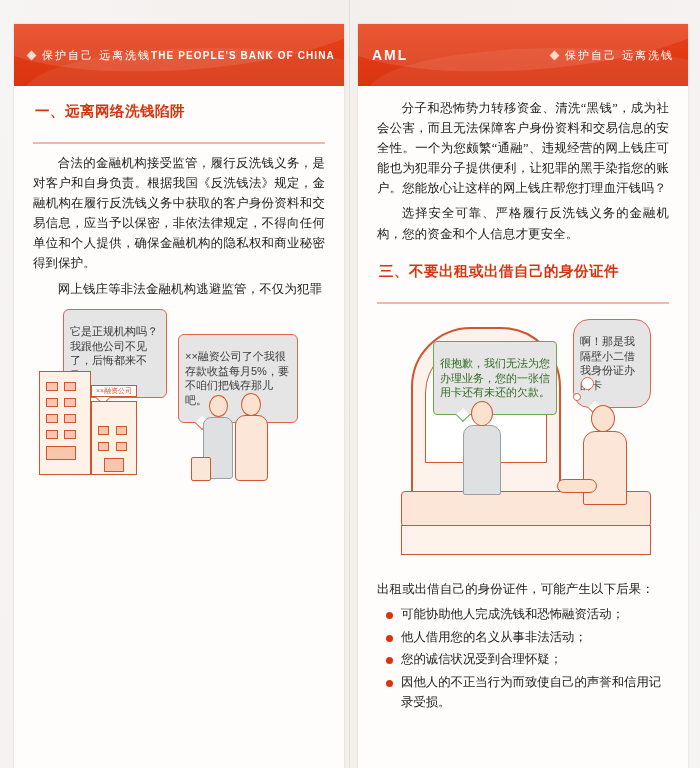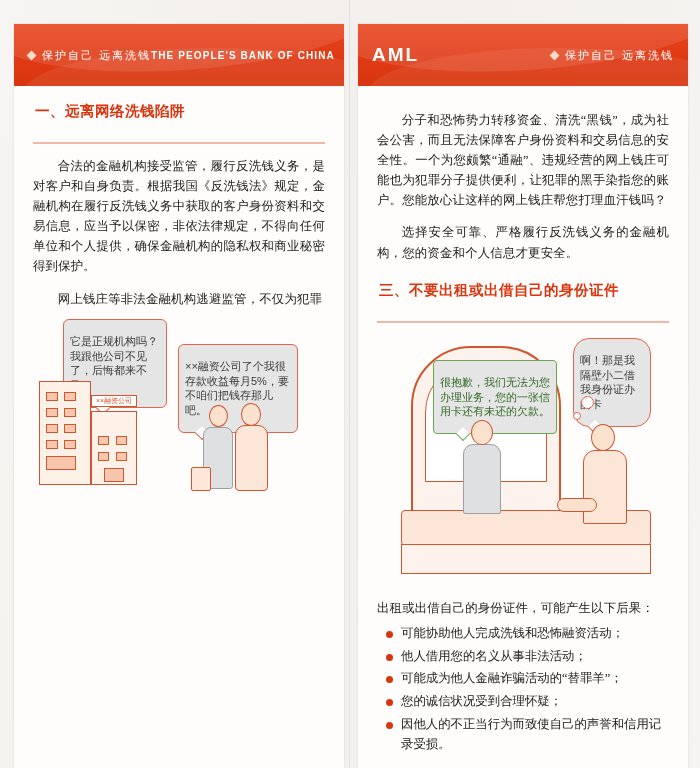--- a/index.html
+++ b/index.html
@@ -79,21 +79,21 @@
     color: #ffffff;
     font-size: 10px;
     letter-spacing: 1.1px;
     font-family: "Liberation Sans", sans-serif;
     font-weight: bold;
     margin-left: auto;
     white-space: nowrap;
   }
   .aml-label {
     color: #ffffff;
-    font-size: 19px;
+    font-size: 14px;
     letter-spacing: 2px;
     font-family: "Liberation Sans", sans-serif;
     font-weight: bold;
   }
   .hdr-right .slogan { margin-left: auto; }
 
   
   .col {
     position: absolute;
     top: 74px;
@@ -106,21 +106,21 @@
     color: #d8350f;
     font-size: 14.5px;
     font-weight: bold;
     margin: 0 0 9px 0;
     padding: 4px 0 21px 2px;
     border-bottom: 2px solid #f0b8a6;
     letter-spacing: 0.5px;
     font-family: "Liberation Serif", serif;
   }
   p.body {
-    margin: 12px 0 5px 0;
+    margin: 0 0 5px 0;
     font-size: 12.4px;
     line-height: 1.62;
     color: #1b1b1b;
     text-align: justify;
     text-indent: 2em;
     letter-spacing: 0.2px;
   }
   p.noindent { text-indent: 0; }
 
   
@@ -331,19 +331,18 @@
         <div class="person-blob" style="left:206px; top:118px; width:44px; height:74px; border-radius:12px 12px 2px 2px;"></div>
         <div class="person-blob skin" style="left:214px; top:92px; width:24px; height:27px; border-radius:50%;"></div>
         <div class="person-blob skin" style="left:180px; top:166px; width:40px; height:14px; border-radius:7px;"></div>
       </div>
 
       <p class="body noindent" style="margin-top:8px">出租或出借自己的身份证件，可能产生以下后果：</p>
 
       <ul class="bullets">
         <li>可能协助他人完成洗钱和恐怖融资活动；</li>
         <li>他人借用您的名义从事非法活动；</li>
-        <li>可能成为他人金融诈骗活动的“替罪羊”；</li>
         <li>您的诚信状况受到合理怀疑；</li>
         <li>因他人的不正当行为而致使自己的声誉和信用记录受损。</li>
       </ul>
     </div>
   </div>
 </div>
 
 </body></html>

